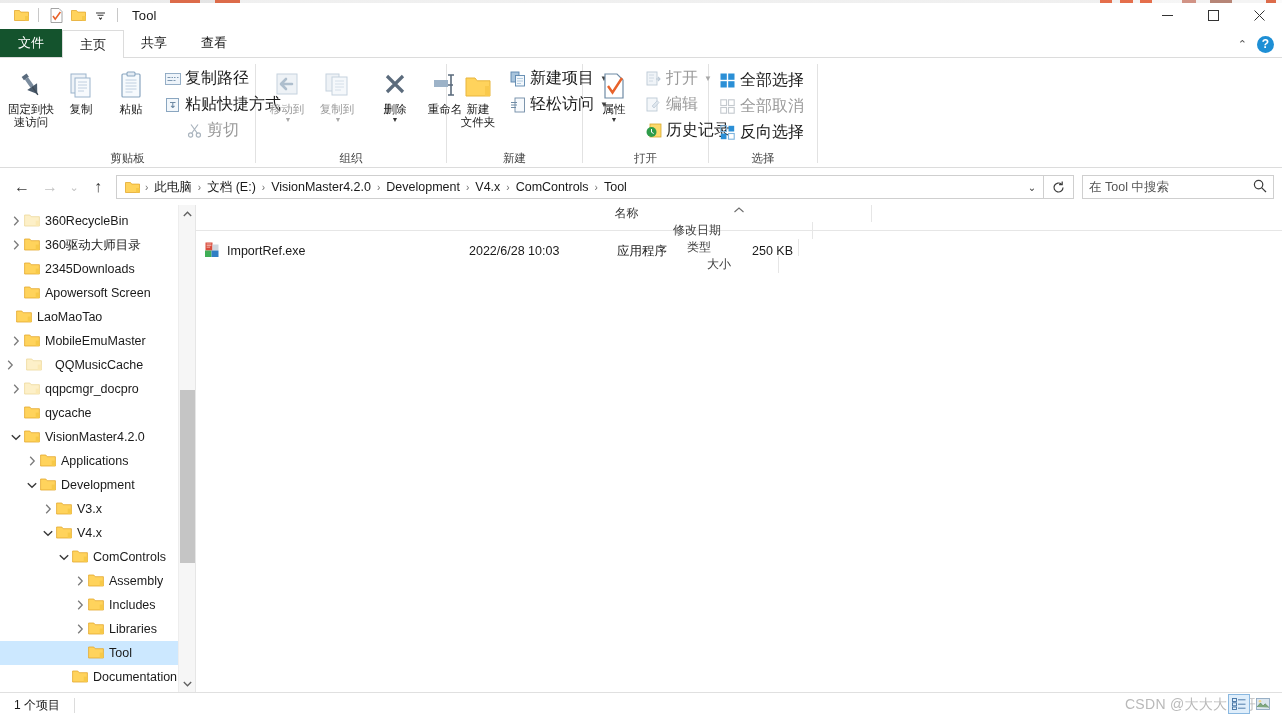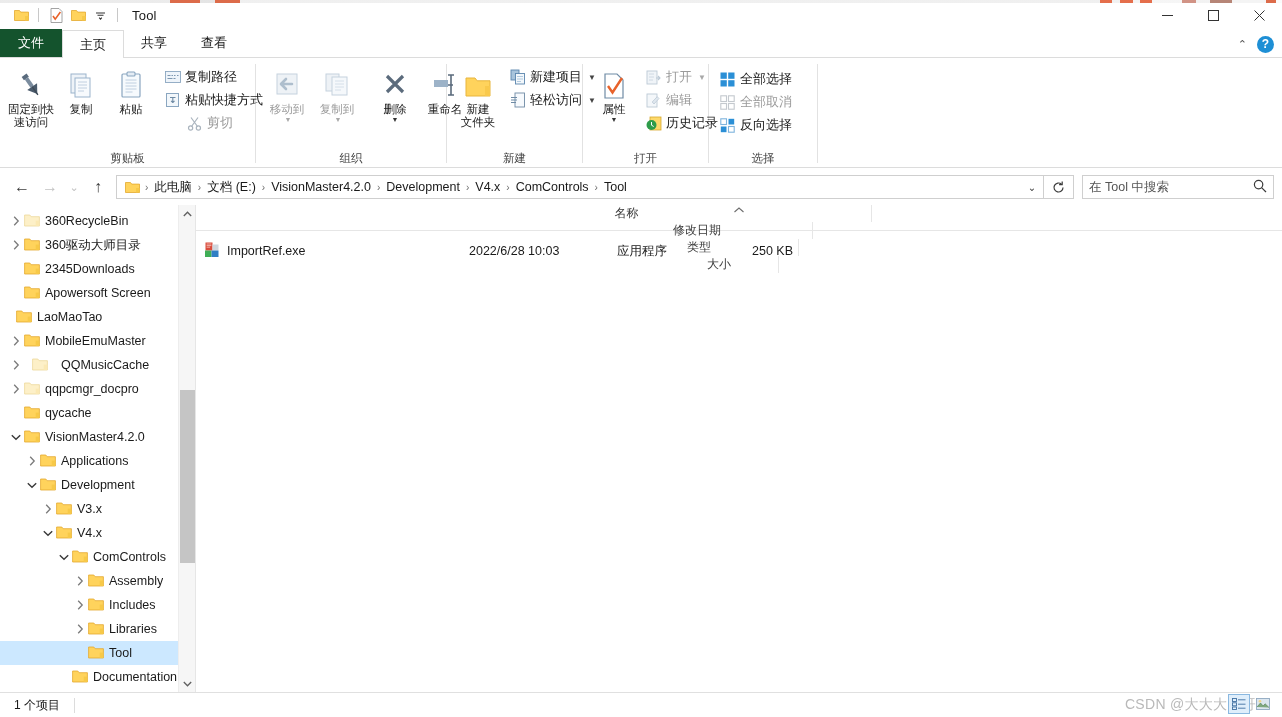--- a/index.html
+++ b/index.html
@@ -88,21 +88,21 @@
     width:auto; min-width:50px; display:flex; flex-direction:column;
     align-items:center; padding:2px 5px; cursor:default;
   }
   .big-btn .ic { height:34px; display:flex; align-items:flex-end; justify-content:center; }
   .big-btn .lbl { font-size:11.5px; color:#1a1a1a; text-align:center; line-height:13px; margin-top:3px; white-space:nowrap; }
   .big-btn.dis .lbl { color:#9a9a9a; }
 
   .sm-col { display:flex; flex-direction:column; gap:1px; padding-top:2px; }
   .sm-btn { display:flex; align-items:center; gap:4px; padding:2px 4px; cursor:default; }
   .sm-btn .ic { width:17px; height:17px; display:flex; align-items:center; justify-content:center; }
-  .sm-btn .lbl { font-size:13px; color:#1a1a1a; white-space:nowrap; }
+  .sm-btn .lbl { font-size:16px; color:#1a1a1a; white-space:nowrap; }
   .sm-btn.dis .lbl { color:#9a9a9a; }
   .caret { font-size:8px; color:#444; margin-left:2px; }
   .caret.dis { color:#a8a8a8; }
   .dd-arrow { font-size:7px; color:#333; line-height:6px; margin-top:1px; }
 
   
   .addrbar {
     position:absolute; left:0; top:169px; width:1282px; height:36px;
     background:#fff; display:flex; align-items:center; padding:0 8px;
   }
@@ -640,21 +640,21 @@
               <svg width="7" height="10" viewBox="0 0 7 10">
                 <path d="M1.2 0.8L5.2 5 1.2 9.2" fill="none" stroke="#7a7a7a" stroke-width="1.3"></path>
               </svg>
             </span>
             <span class="folder-ic"><svg width="16" height="14" viewBox="0 0 16 14">
                 <path d="M0.6 2h5.2l1.3 1.7h8.3v9.3H0.6z" fill="#ffd35c" stroke="#e3a82e" stroke-width="0.8"></path>
                 <path d="M11.7 7.6h3.7v5.4h-3.7z" fill="#f7c948"></path>
               </svg></span>
             <span class="tree-label">MobileEmuMaster</span>
           </div>
-          <div class="tree-item" style="padding-left: 8px; gap: 8px;">
+          <div class="tree-item" style="padding-left: 2px; gap: 8px;">
             <span class="tw">
               <svg width="7" height="10" viewBox="0 0 7 10">
                 <path d="M1.2 0.8L5.2 5 1.2 9.2" fill="none" stroke="#7a7a7a" stroke-width="1.3"></path>
               </svg>
             </span>
             <span class="folder-ic"><svg width="16" height="14" viewBox="0 0 16 14">
                 <path d="M0.6 2h5.2l1.3 1.7h8.3v9.3H0.6z" fill="#fdf0c8" stroke="#ecd89a" stroke-width="0.8"></path>
                 <path d="M11.7 7.6h3.7v5.4h-3.7z" fill="#fbe9b4"></path>
               </svg></span>
             <span class="tree-label">QQMusicCache</span>

